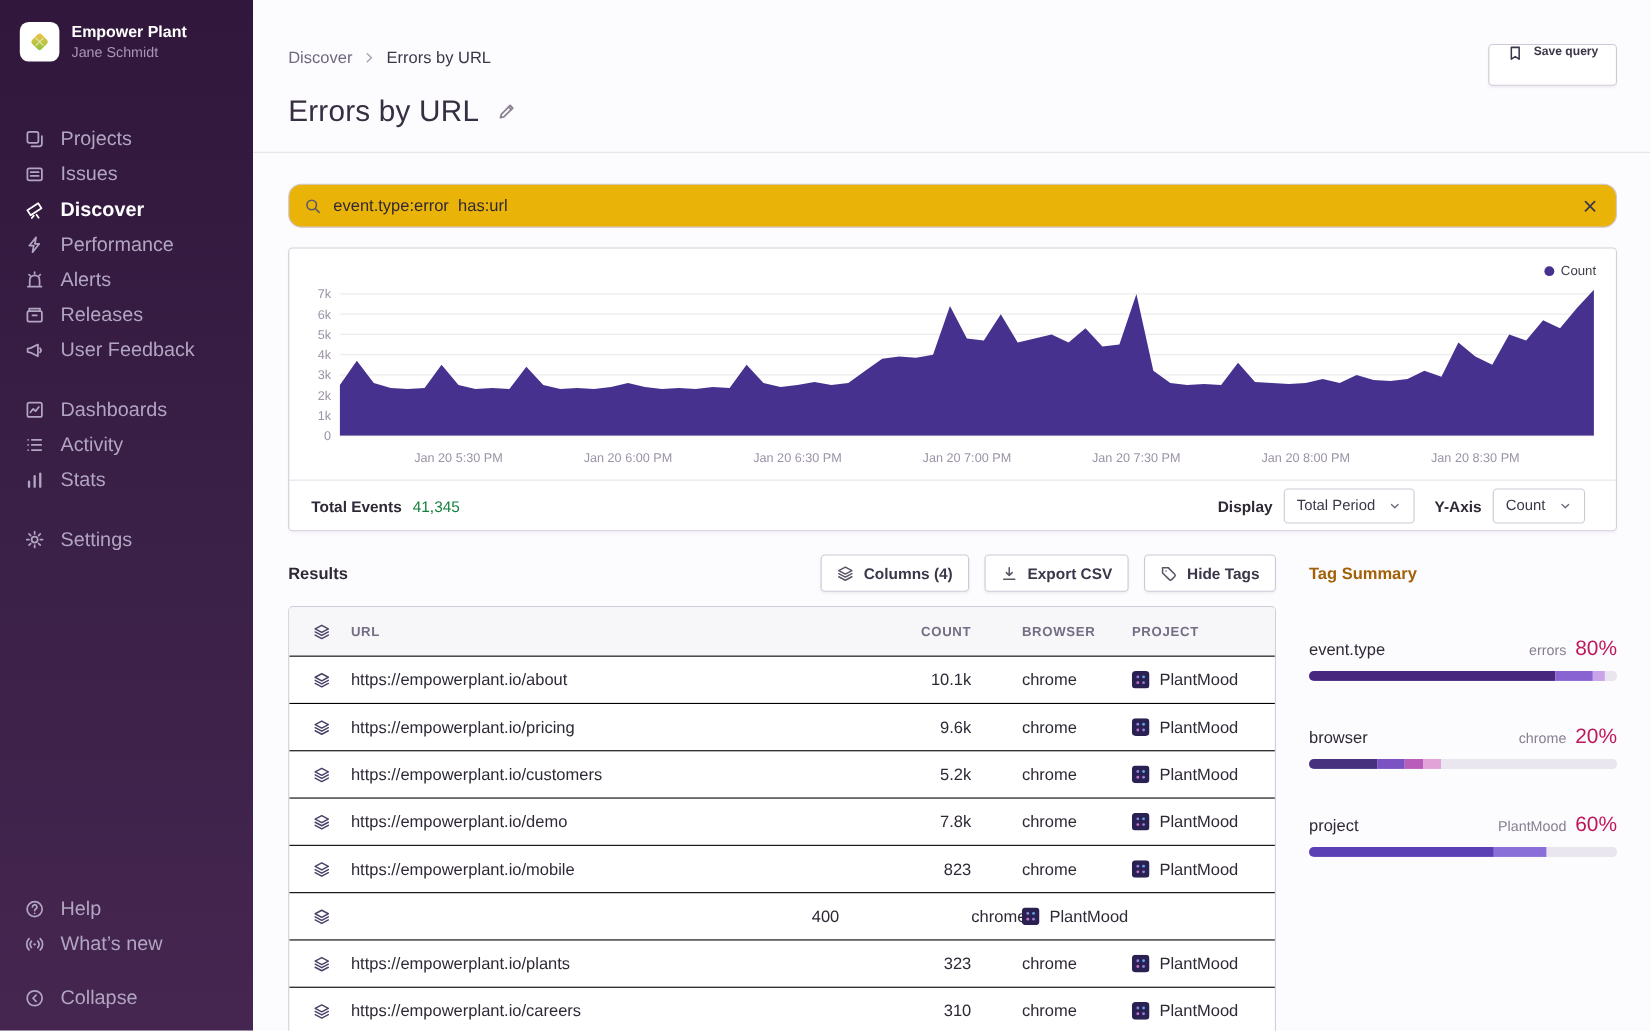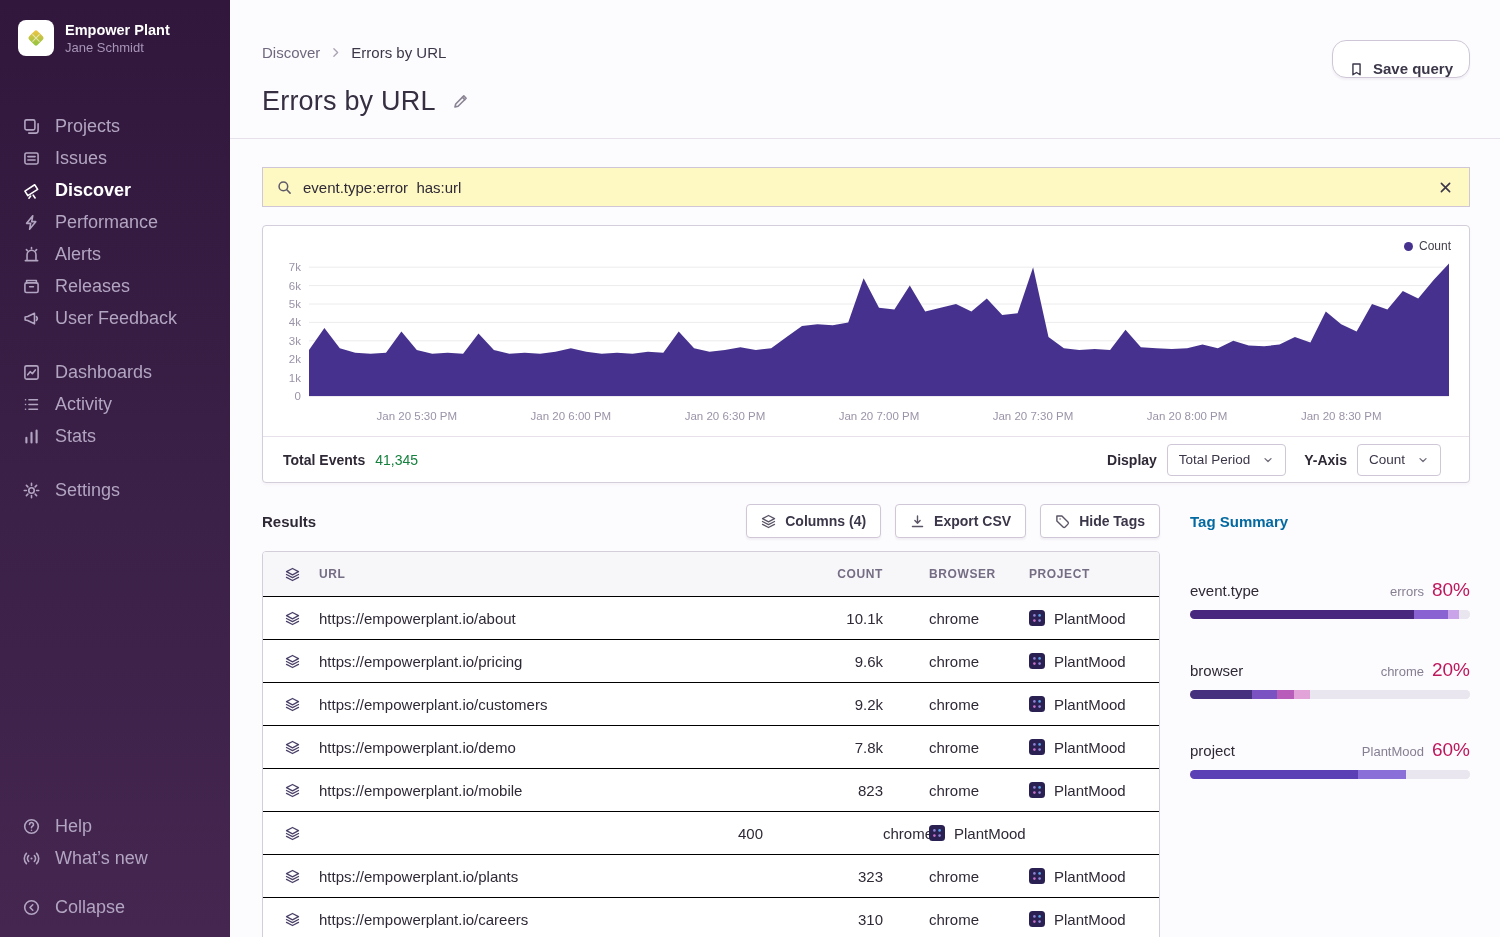--- a/index.html
+++ b/index.html
@@ -30,33 +30,33 @@
 
   
   .main { margin-left:230px; height:100%; position:relative; }
   .topbar { padding:44px 30px 0 32px; display:flex; align-items:center; position:relative; }
   .breadcrumb { display:flex; align-items:center; gap:9px; font-size:15px; }
   .crumb-root { color:#6f687e; cursor:pointer; }
   .crumb-sep { color:#a9a2b3; display:flex; }
   .crumb-cur { color:#3c3649; }
   .save-btn {
     position:absolute; right:30px; top:40px; height:38px; padding:0 16px;
-    background:#fff; border:1px solid #cfc7d7; border-radius:14px;
-    display:flex; align-items:flex-end; gap:9px; font-size:15px; font-weight:600;
+    background:#fff; border:1px solid #cfc7d7; border-radius:4px;
+    display:flex; align-items:flex-start; gap:9px; font-size:11px; font-weight:600;
     color:#3c3649; cursor:pointer; box-shadow:0 2px 2px rgba(60,40,90,.05);
     font-family:inherit;
   }
   .title-row { padding:25px 32px 0; display:flex; align-items:center; gap:14px; }
   h1 { font-size:27px; font-weight:400; color:#362f42; letter-spacing:.2px; }
   .pencil-btn { color:#8a8394; cursor:pointer; background:none; border:none; display:flex; padding:2px; }
   .main-divider { border-bottom:1px solid #e6e1ea; margin-top:21px; }
   .content { padding:28px 30px 0 32px; }
 
   
-  .search-bar { height:40px; background:#fef9c3; border:1px solid #cfc7d7; border-radius:0;
+  .search-bar { height:40px; background:#eab308; border:1px solid #cfc7d7; border-radius:12px;
     display:flex; align-items:center; padding:0 14px; gap:11px; }
   .search-icon { color:#5f5a68; display:flex; flex:none; }
   .search-input { flex:1; border:none; outline:none; background:transparent; font-size:15px; color:#2f2936; font-family:inherit; }
   .clear-btn { color:#3c3649; cursor:pointer; background:none; border:none; display:flex; padding:2px; }
 
   
   .chart-card { margin-top:18px; background:#fff; border:1px solid #d4cdda; border-radius:4px;
     position:relative; box-shadow:0 2px 3px rgba(70,40,110,.03); }
   .legend { position:absolute; top:13px; right:18px; display:flex; align-items:center; gap:6px; font-size:12px; color:#433f4a; }
   .legend-dot { width:9px; height:9px; border-radius:50%; background:#46328e; }
@@ -90,21 +90,21 @@
   .thead { height:44px; background:#f7f6f9; }
   .th { font-size:12px; font-weight:700; color:#756d84; letter-spacing:.05em; text-transform:uppercase; }
   .th-count, .cell-count { text-align:right; }
   .trow { height:43px; border-top:1px solid #000000; font-size:15px; color:#2f2936; }
   .cell-icon { color:#4c4168; display:flex; }
   .cell-url { cursor:pointer; }
   .cell-project { display:flex; align-items:center; gap:9px; }
 
   
   .tags-col { flex:1; min-width:0; }
-  .tags-title { font-size:15px; font-weight:700; color:#0369a1; height:36px; display:flex; align-items:center; }
+  .tags-title { font-size:15px; font-weight:700; color:#a16207; height:36px; display:flex; align-items:center; }
   .tag-entry { margin-top:17px; }
   .tag-head { display:flex; align-items:baseline;margin-top:40px; }
   .tag-name { font-size:15px; color:#2f2936; }
   .tag-top { margin-left:auto; font-size:13px; color:#867f92; }
   .tag-pct { width:46px; text-align:right; font-size:19px; color:#be185d; }
   .tag-bar { margin-top:9px; height:9px; border-radius:5px; background:#eae6ef; display:flex; overflow:hidden; cursor:pointer; }
   .tag-seg { height:100%; flex:none; }
 </style>
 </head>
 <body>
@@ -484,21 +484,21 @@
   </div>
               <div class="trow">
     <span class="cell-icon">
                   <svg width="15" height="15" viewBox="0 0 16 16" fill="none" stroke="currentColor" stroke-width="1.4" stroke-linecap="round" stroke-linejoin="round">
                     <path d="M8 1.6L14.4 5 8 8.4 1.6 5z"></path>
                     <path d="M1.6 8L8 11.4 14.4 8"></path>
                     <path d="M1.6 11L8 14.4 14.4 11"></path>
                   </svg>
                 </span>
     <span class="cell-url">https://empowerplant.io/customers</span>
-    <span class="cell-count">9.2k</span>
+    <span class="cell-count">5.2k</span>
     <span></span>
     <span class="cell-browser">chrome</span>
     <span class="cell-project">
       <span>
                     <svg width="16" height="16" viewBox="0 0 16 16">
                       <rect width="16" height="16" rx="3.5" fill="#2a2152"></rect>
                       <circle cx="5.4" cy="5.4" r="1.3" fill="#8f83d8"></circle>
                       <circle cx="10.6" cy="5.4" r="1.3" fill="#5ba3e8"></circle>
                       <circle cx="5.4" cy="10.6" r="1.3" fill="#c86fc9"></circle>
                       <circle cx="10.6" cy="10.6" r="1.3" fill="#8f83d8"></circle>

